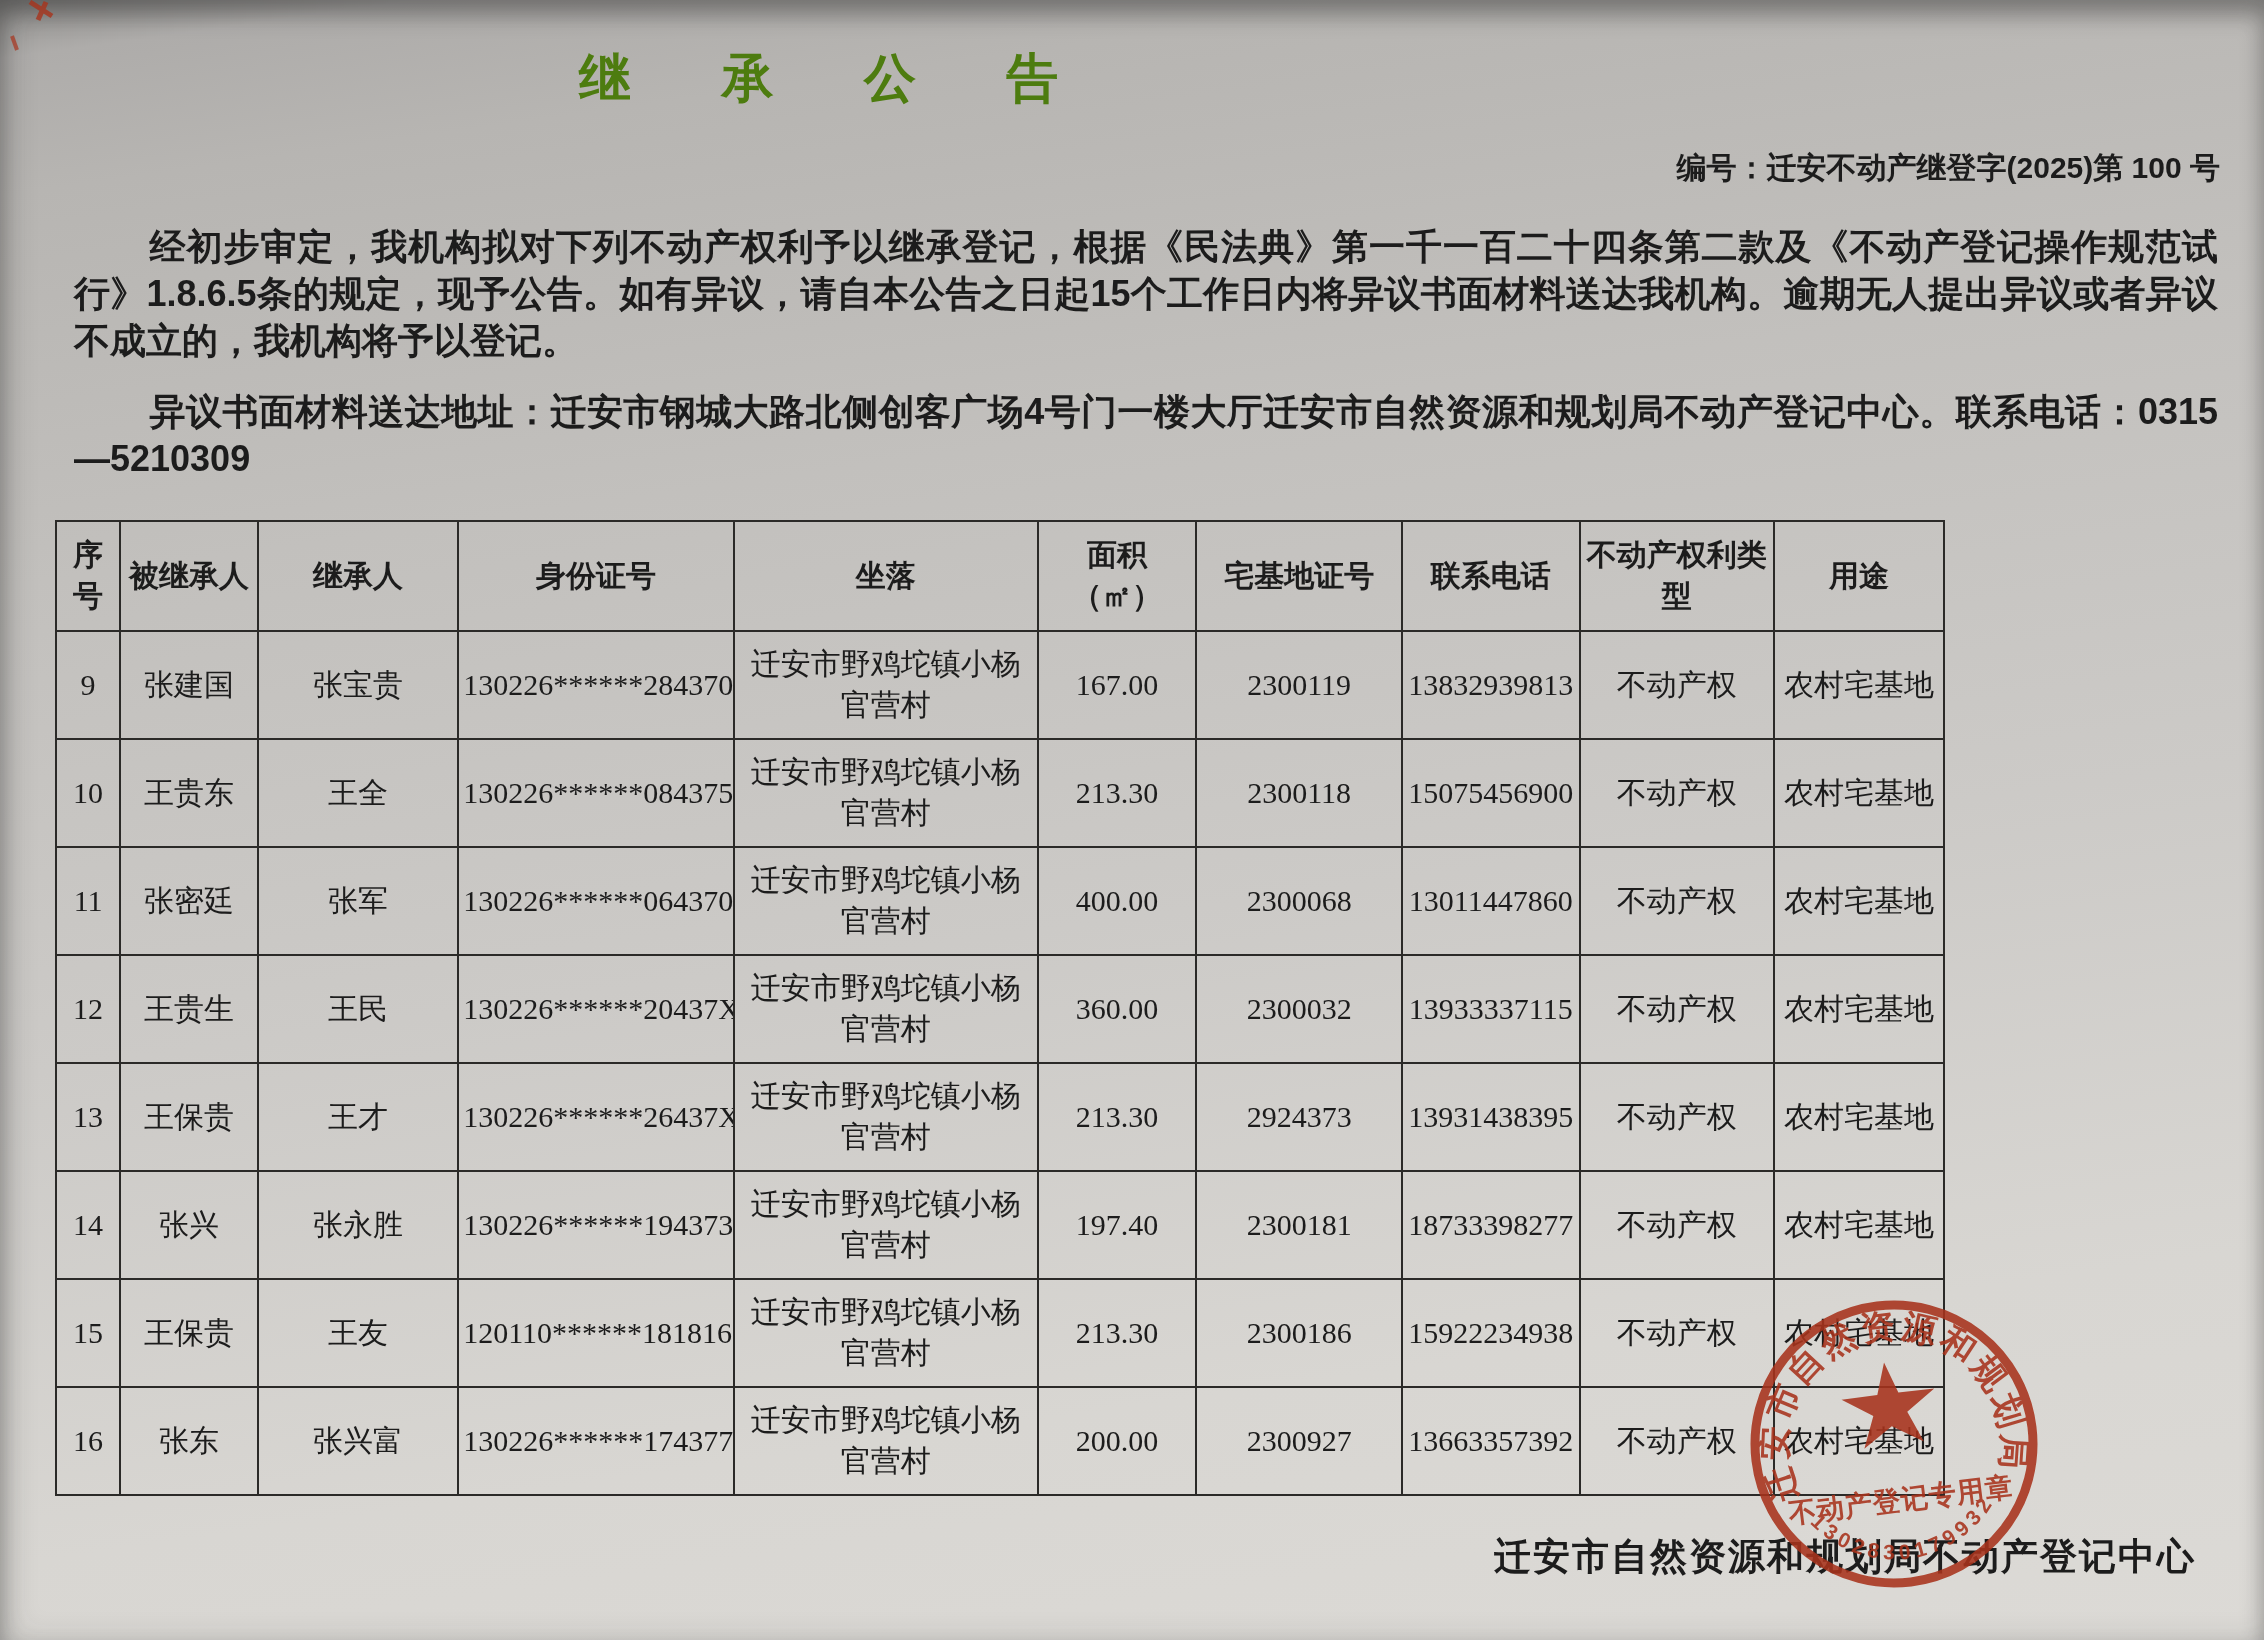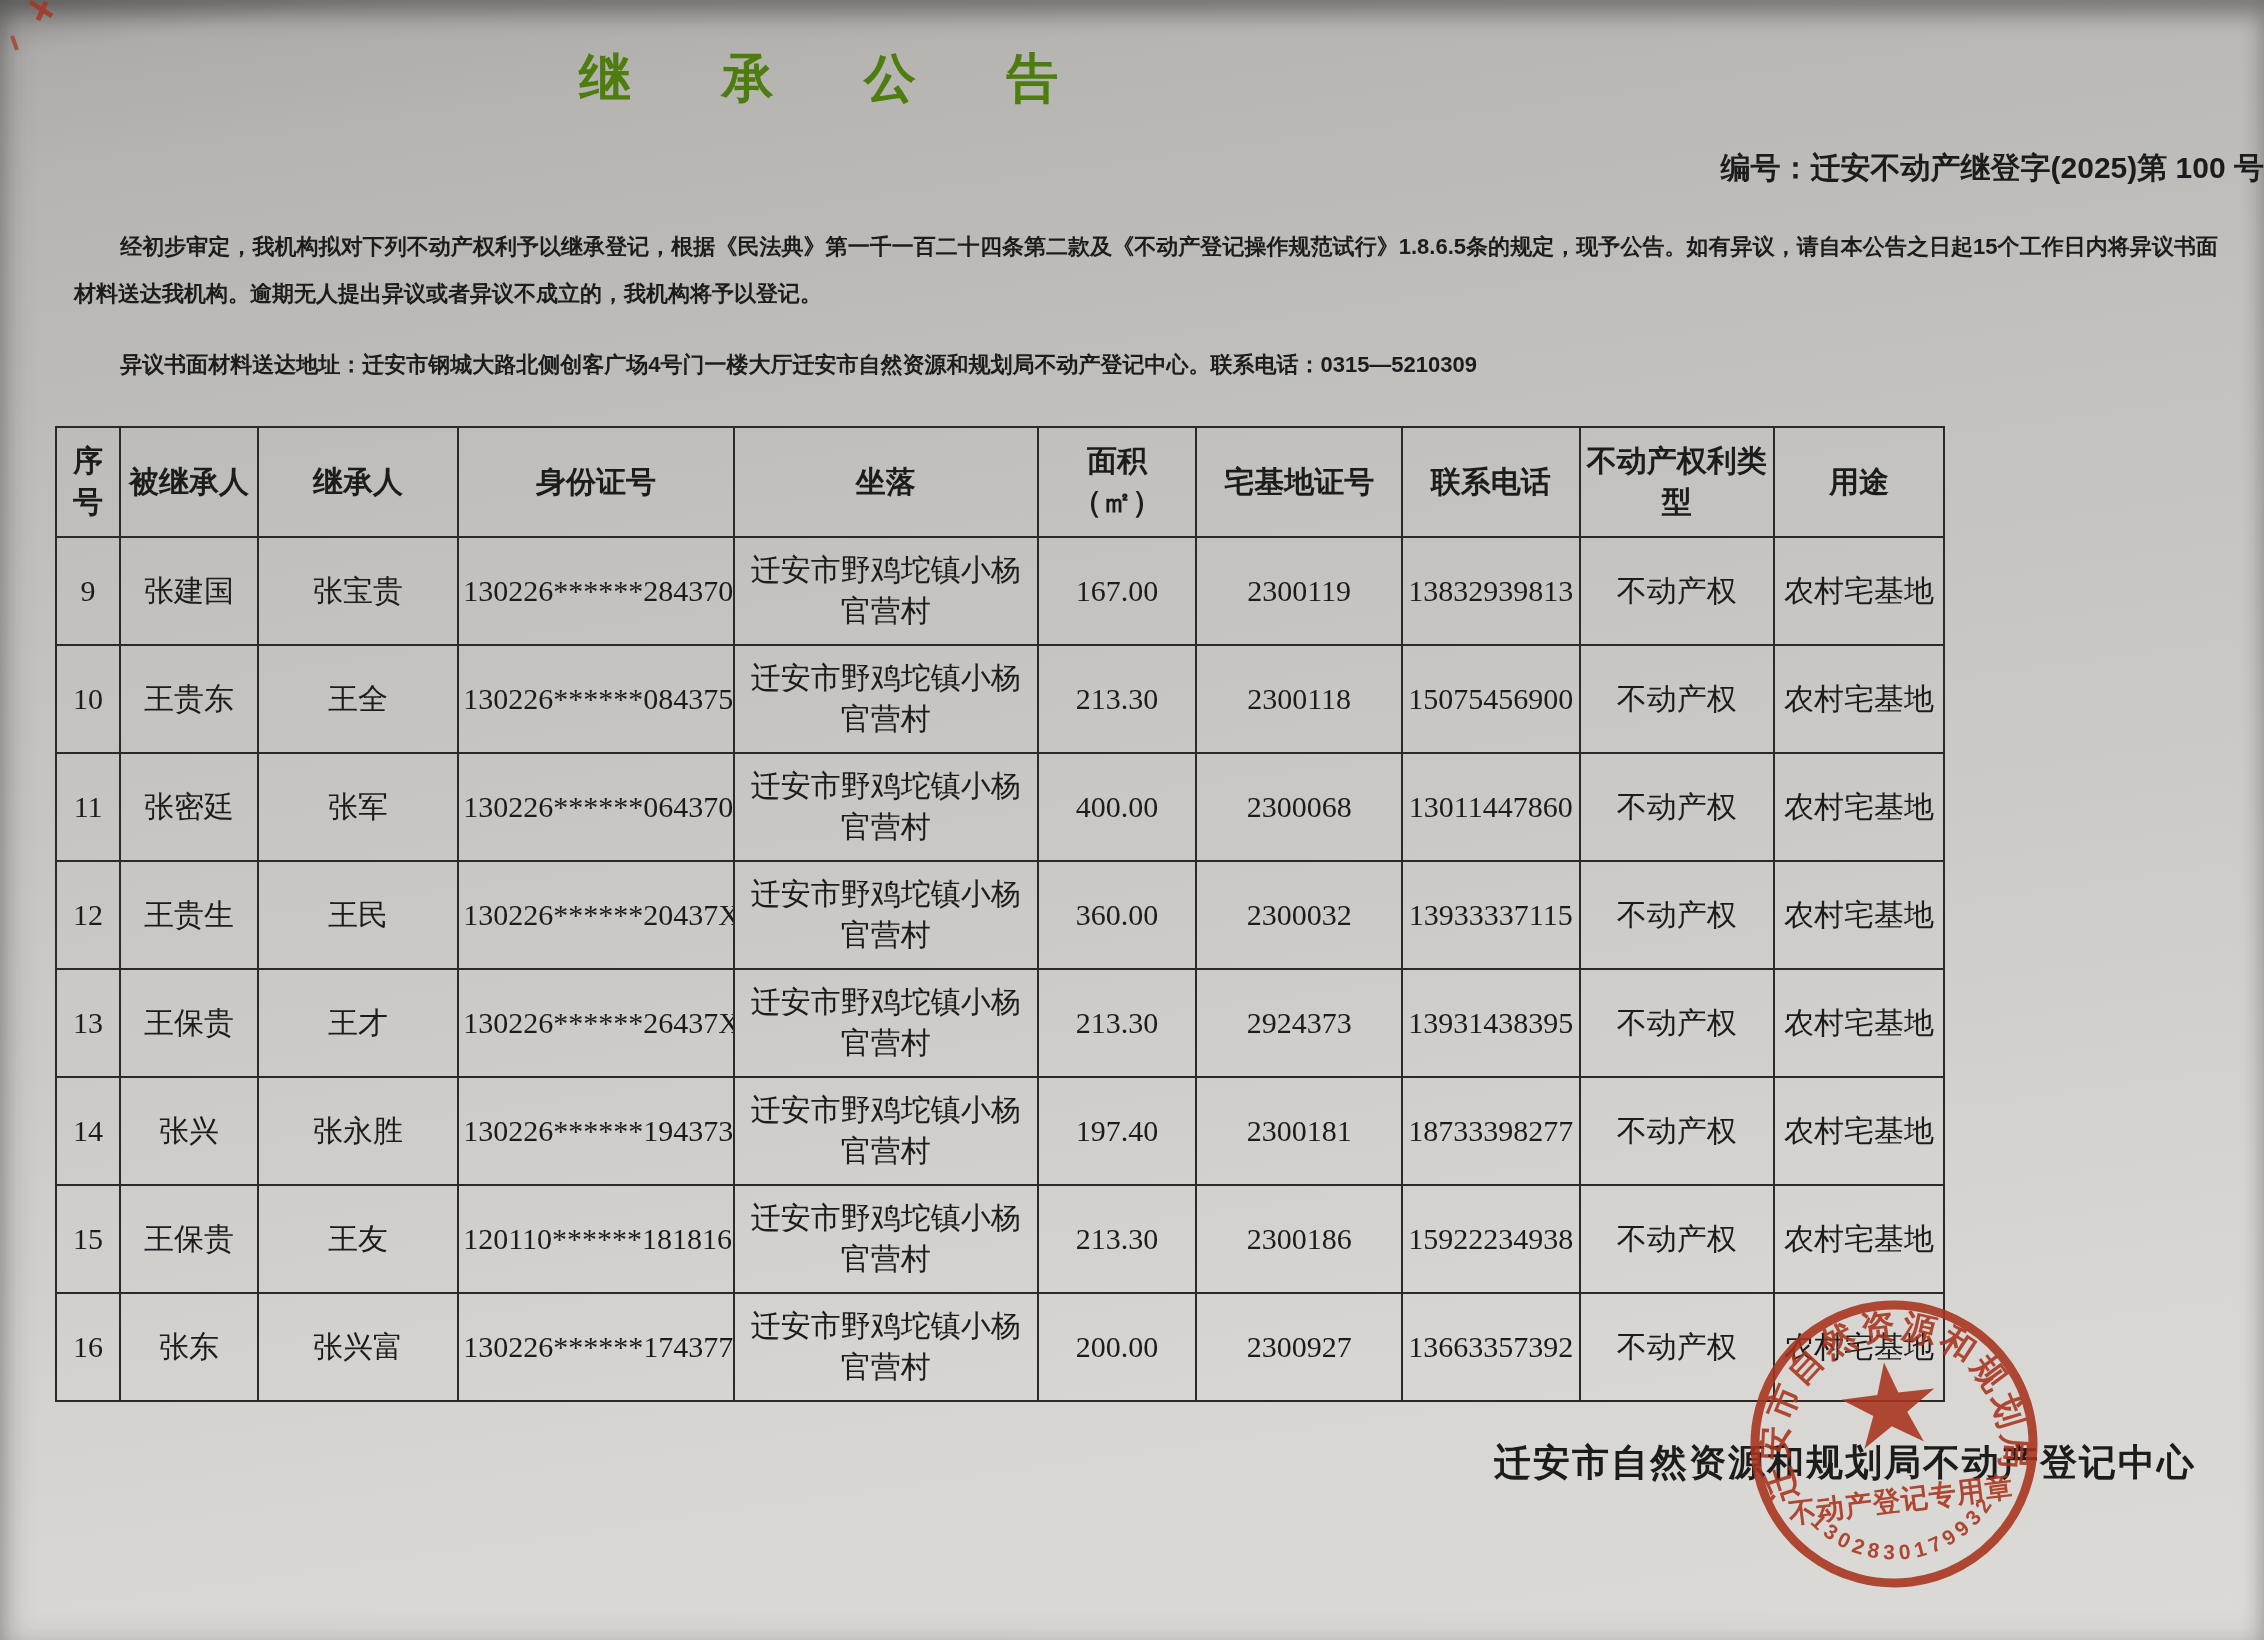--- a/index.html
+++ b/index.html
@@ -23,27 +23,28 @@
     text-align: center;
     width: 74%;
     font-size: 52px;
     font-weight: 700;
     letter-spacing: 38px;
     margin: 0;
     color: #4d7c0f;
   }
   .doc-number {
     margin-top: 34px;
+    padding-right: 44px;
     text-align: right;
     font-size: 30px;
     font-weight: 700;
   }
   .para {
     margin: 34px 46px 0 74px;
-    font-size: 22px;
+    font-size: 36px;
     font-weight: 700;
     line-height: 47px;
     text-indent: 2.1em;
     text-align: justify;
   }
   .para.address { margin-top: 24px; }
 
   table.announcement {
     margin: 38px 0 0 55px;
     width: 1890px;

